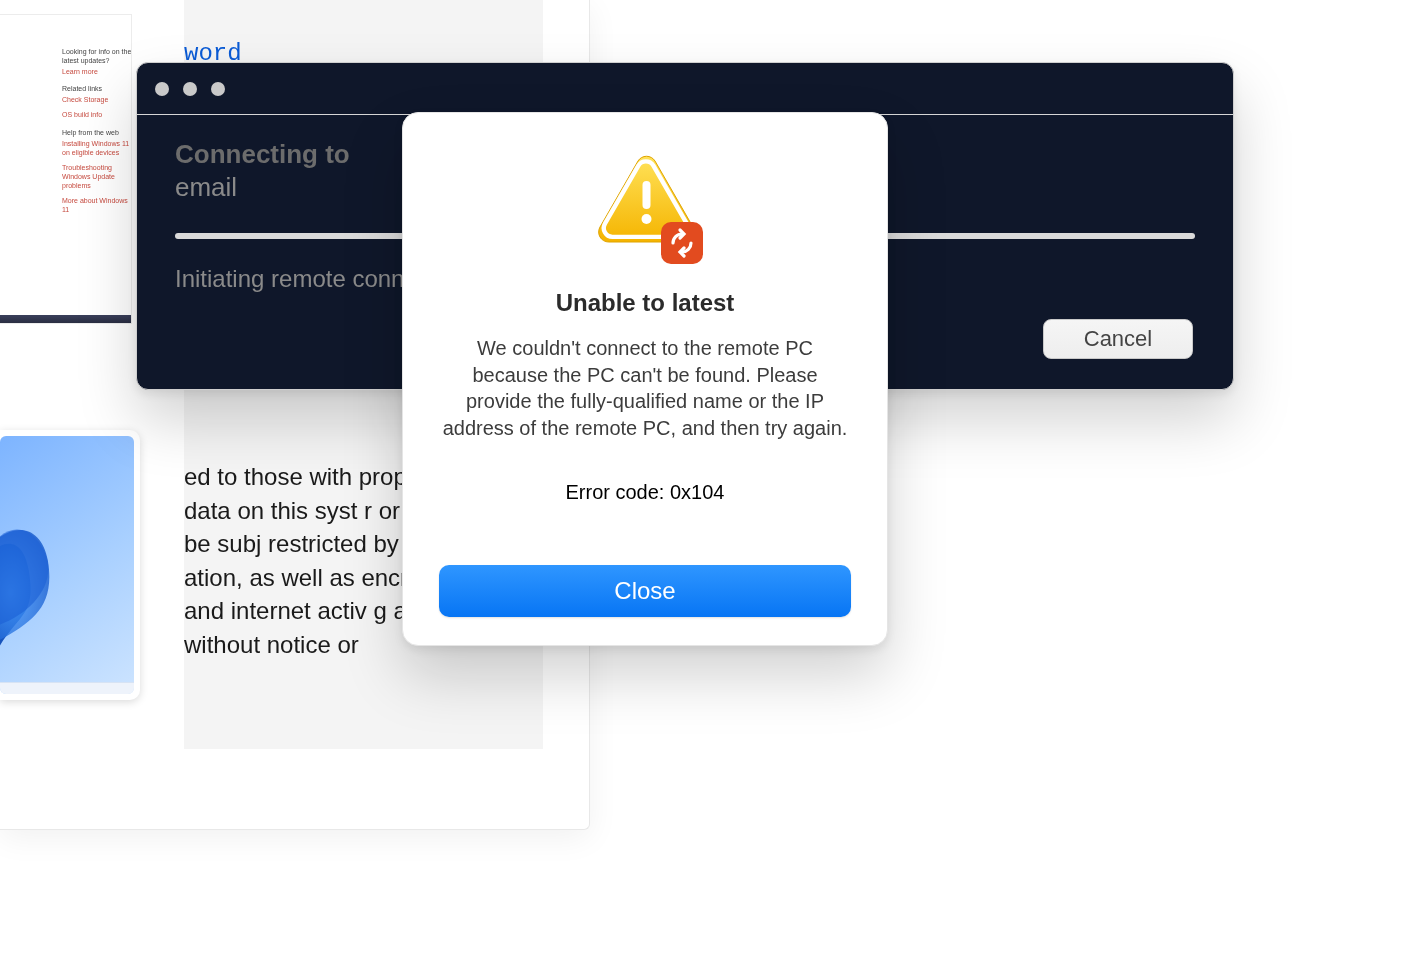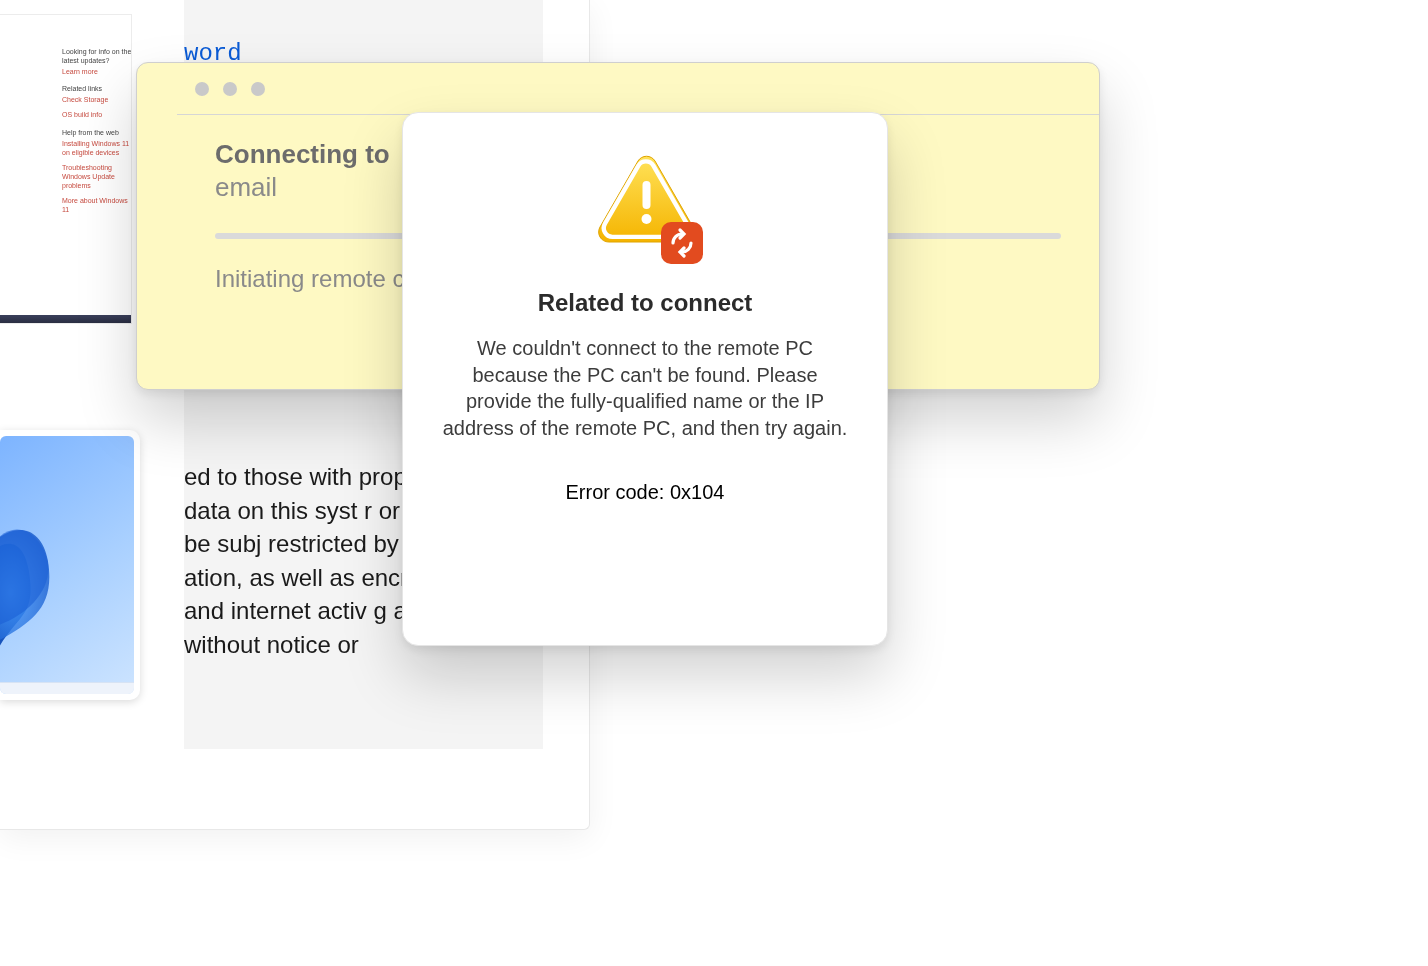--- a/index.html
+++ b/index.html
@@ -55,24 +55,23 @@
     background:#fff;border-top-right-radius:10px;border-bottom-right-radius:10px;
     box-shadow:0 2px 8px rgba(0,0,0,0.15);overflow:hidden;
   }
   .wall-inner{position:absolute;inset:6px 6px 6px 0;border-radius:6px;overflow:hidden;
     background:linear-gradient(145deg,#7db4ff 0%, #a9d0ff 55%, #cde4ff 100%);}
   .bloom{position:absolute;inset:0;}
   .wall-taskbar{position:absolute;left:0;right:0;bottom:0;height:12px;background:#eef3fb;border-top:1px solid #d7e3f4;}
 
   
   .connect-window{
-    position:absolute;left:136px;top:62px;width:964px;height:328px;
-    background:#fef9c3;border:1px solid #cfcfcf;border-radius:12px;
+    position:absolute;left:136px;top:62px;width:1098px;height:328px;
+    background:#0f172a;border:1px solid #cfcfcf;border-radius:12px;
     box-shadow:var(--shadow);
-    padding-left:40px;
   }
   .titlebar{height:52px;border-bottom:1px solid #d6d6d6;display:flex;align-items:center;padding:0 18px;gap:16px;}
   .traffic{display:flex;gap:14px;}
   .traffic span{width:14px;height:14px;border-radius:50%;background:#c9c9c9;display:inline-block;}
   .conn-body{padding:20px 38px 0 38px;}
   .conn-title{font-size:26px;font-weight:700;color:#6c6c6c;margin:4px 0 2px 0;}
   .conn-dest{font-size:26px;color:#8a8a8a;margin:0 0 30px 0;}
   .progress{height:6px;background:#dadada;border-radius:3px;margin-bottom:26px;}
   .conn-status{font-size:24px;color:#8a8a8a;}
   .cancel-btn{
@@ -153,20 +152,21 @@
       <span></span>
       <span></span>
     </div>
   </div>
   <div class="conn-body">
     <div class="conn-title">Connecting to</div>
     <div class="conn-dest">email</div>
     <div class="progress"></div>
     <div class="conn-status">Initiating remote connection...</div>
   </div>
+  <div class="cancel-btn">Cancel</div>
 </div>
 
 <div class="modal">
   <div class="icon-wrap">
     <svg width="110" height="106" viewBox="0 0 110 106">
 
       <defs>
         <linearGradient id="tri" x1="0" y1="0" x2="0" y2="1">
           <stop offset="0%" stop-color="#ffe259"></stop>
           <stop offset="100%" stop-color="#f5b400"></stop>
@@ -182,16 +182,17 @@
     <svg width="44" height="44" viewBox="0 0 44 44" style="position:absolute;right:-4px;bottom:-4px">
       <rect x="1" y="1" width="42" height="42" rx="10" fill="#e24b1f"></rect>
       <g stroke="#fff" stroke-width="3.2" fill="none" stroke-linecap="round">
         <path d="M13 22 a9 9 0 0 1 9 -9"></path>
         <path d="M31 22 a9 9 0 0 1 -9 9"></path>
         <polyline points="20,9 24,13 20,17"></polyline>
         <polyline points="24,35 20,31 24,27"></polyline>
       </g>
     </svg>
   </div>
-  <div class="modal-title">Related to connect</div>
+  <div class="modal-title">Unable to latest</div>
   <div class="modal-msg">We couldn't connect to the remote PC because the PC can't be found. Please provide the fully-qualified name or the IP address of the remote PC, and then try again.</div>
   <div class="modal-error">Error code: 0x104</div>
+  <div class="close-btn">Close</div>
 </div>
 
 </body></html>

